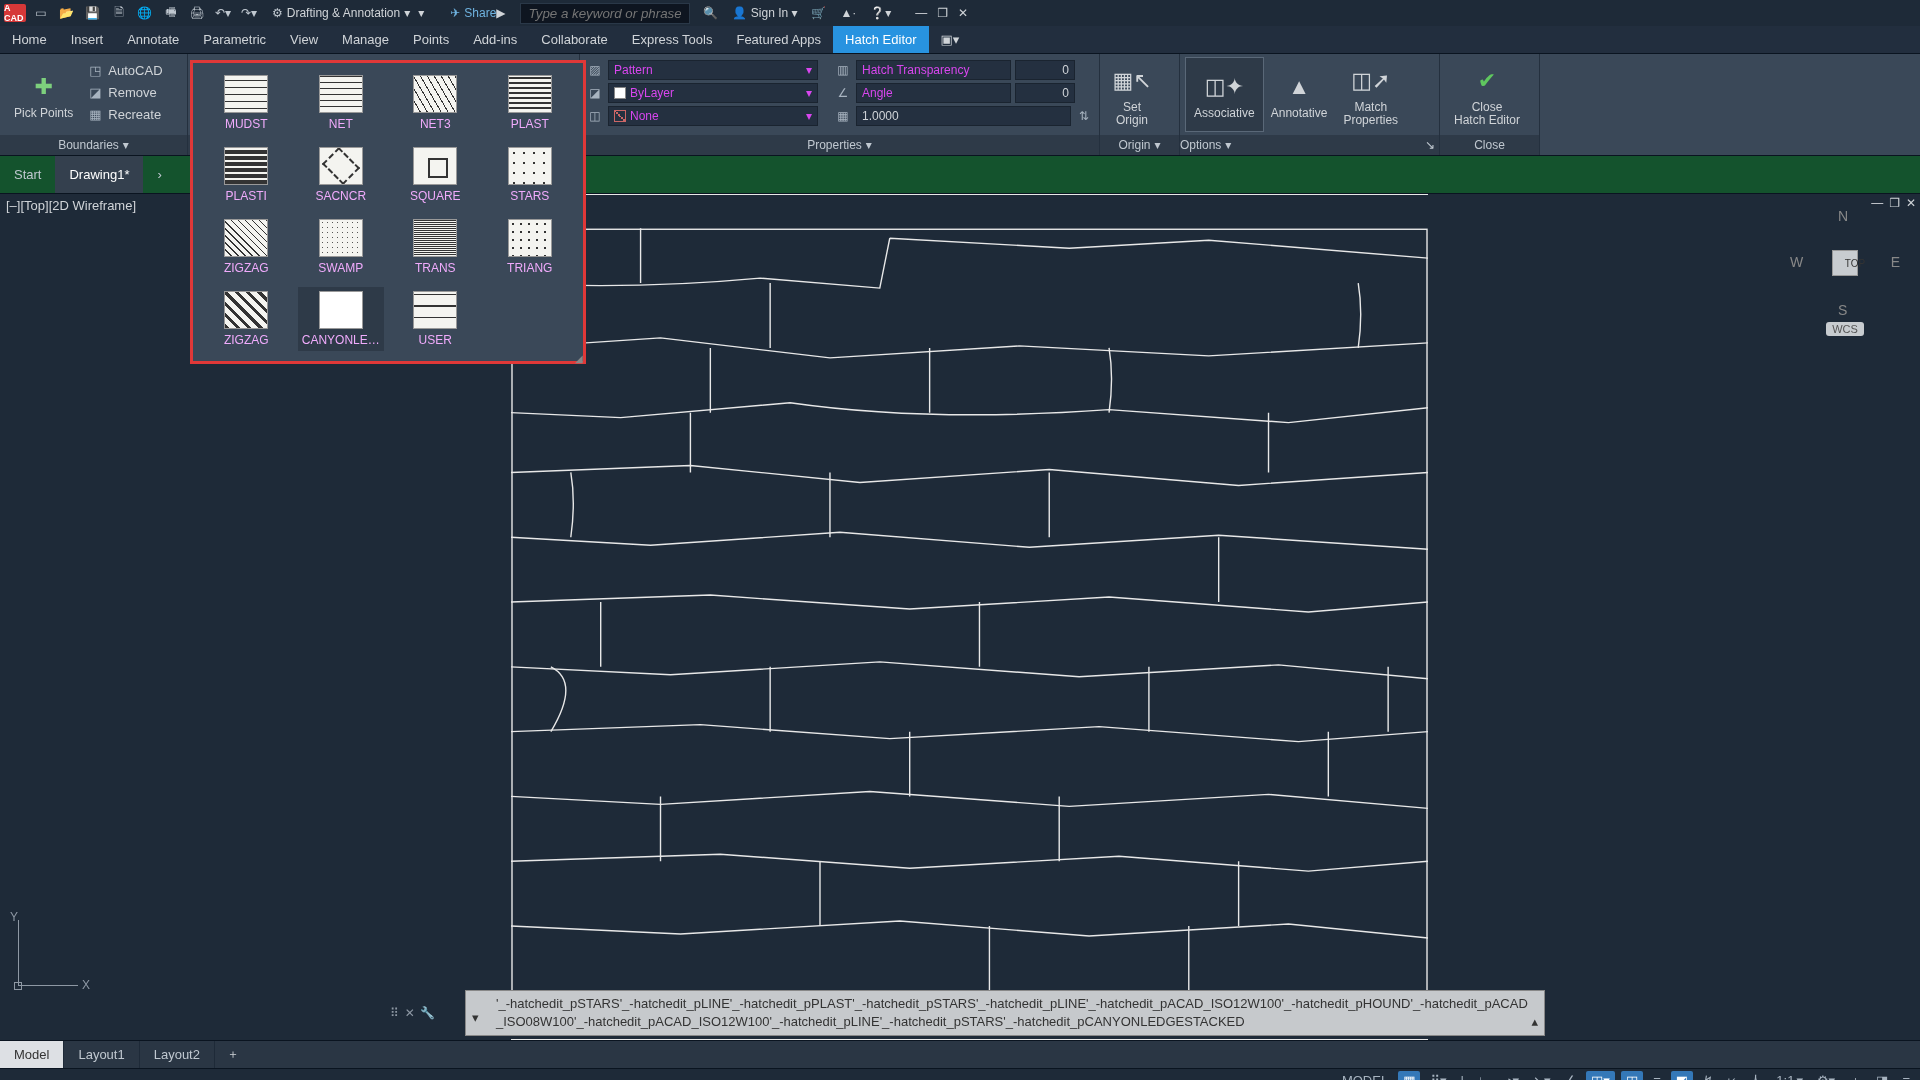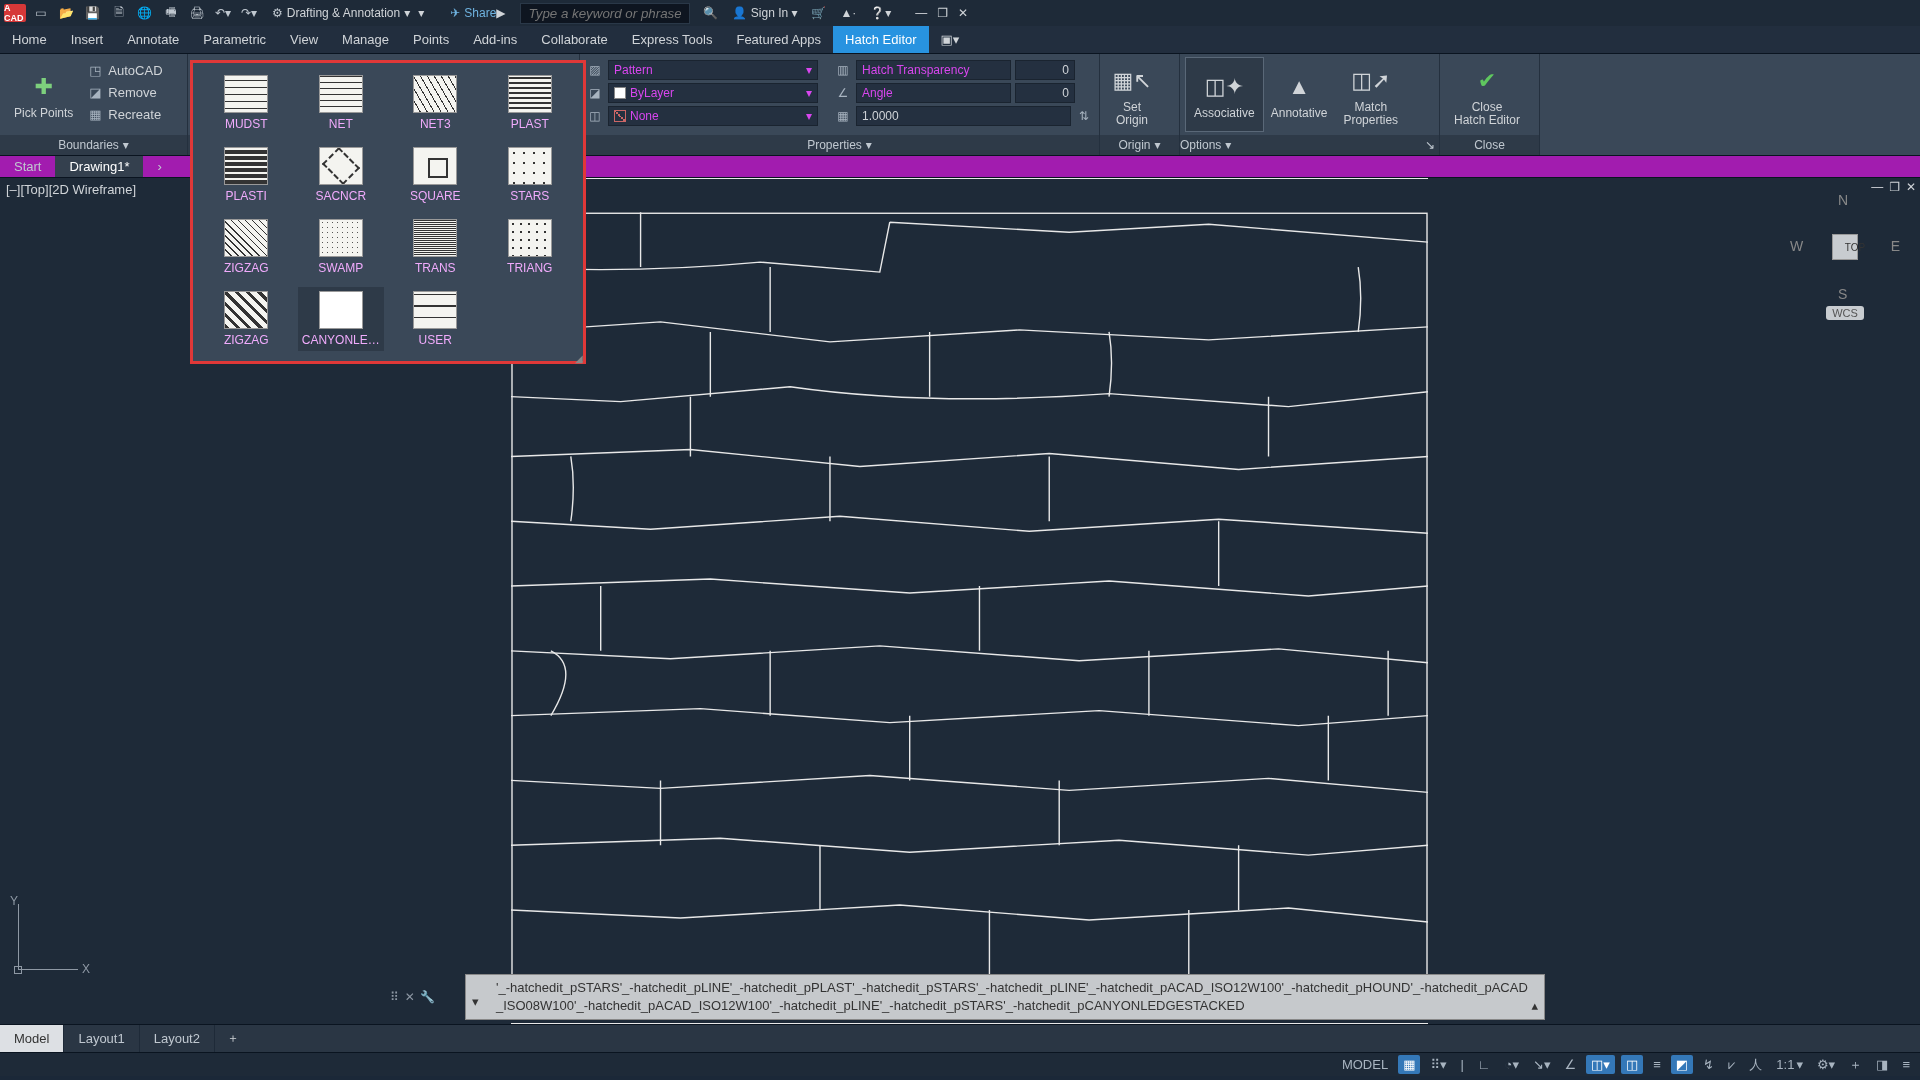--- a/index.html
+++ b/index.html
@@ -61,21 +61,21 @@
 
 
 .prop-col { display:flex; flex-direction:column; gap:3px; padding-top:2px; }
 .prop-row { display:flex; align-items:center; gap:4px; }
 .prop-icon { width:18px; height:18px; display:flex; align-items:center; justify-content:center; color:#a8b4c0; }
 .prop-dd { background:#243040; border:1px solid #1a2430; height:20px; display:flex; align-items:center; padding:0 5px; color:#d946ef; font-size:12px; }
 .prop-dd.w1 { width:210px; }
 .prop-input { background:#243040; border:1px solid #1a2430; height:20px; width:155px; color:#d0d4d8; padding:0 5px; text-align:right; font-size:12px; }
 
 
-.doc-tabs { height:22px; background:#a21caf; display:flex; align-items:stretch; border-bottom:1px solid #0a1420; }
+.doc-tabs { height:38px; background:#14532d; display:flex; align-items:stretch; border-bottom:1px solid #0a1420; }
 .doc-tab { padding:0 14px; display:flex; align-items:center; color:#c0c8d0; font-size:13px; cursor:pointer; }
 .doc-tab.active { background:#34404e; color:#fff; }
 
 
 .canvas { position:relative; background:#1e2a38; height:calc(100% - 26px - 28px - 102px - 26px - 28px - 24px); overflow:hidden; }
 .vp-label { position:absolute; left:6px; top:4px; color:#d0d4d8; font-size:13px; }
 .drawing-frame { position:absolute; left:511px; top:0; width:917px; height:100%; border-top:1px solid #e8e8e8; border-bottom:1px solid #e8e8e8; }
 .drawing-frame svg { width:100%; height:100%; }
 .viewcube { position:absolute; right:20px; top:14px; width:110px; height:130px; display:flex; flex-direction:column; align-items:center; font-size:14px; color:#888; }
 .vc-ring { position:relative; width:110px; height:110px; }

